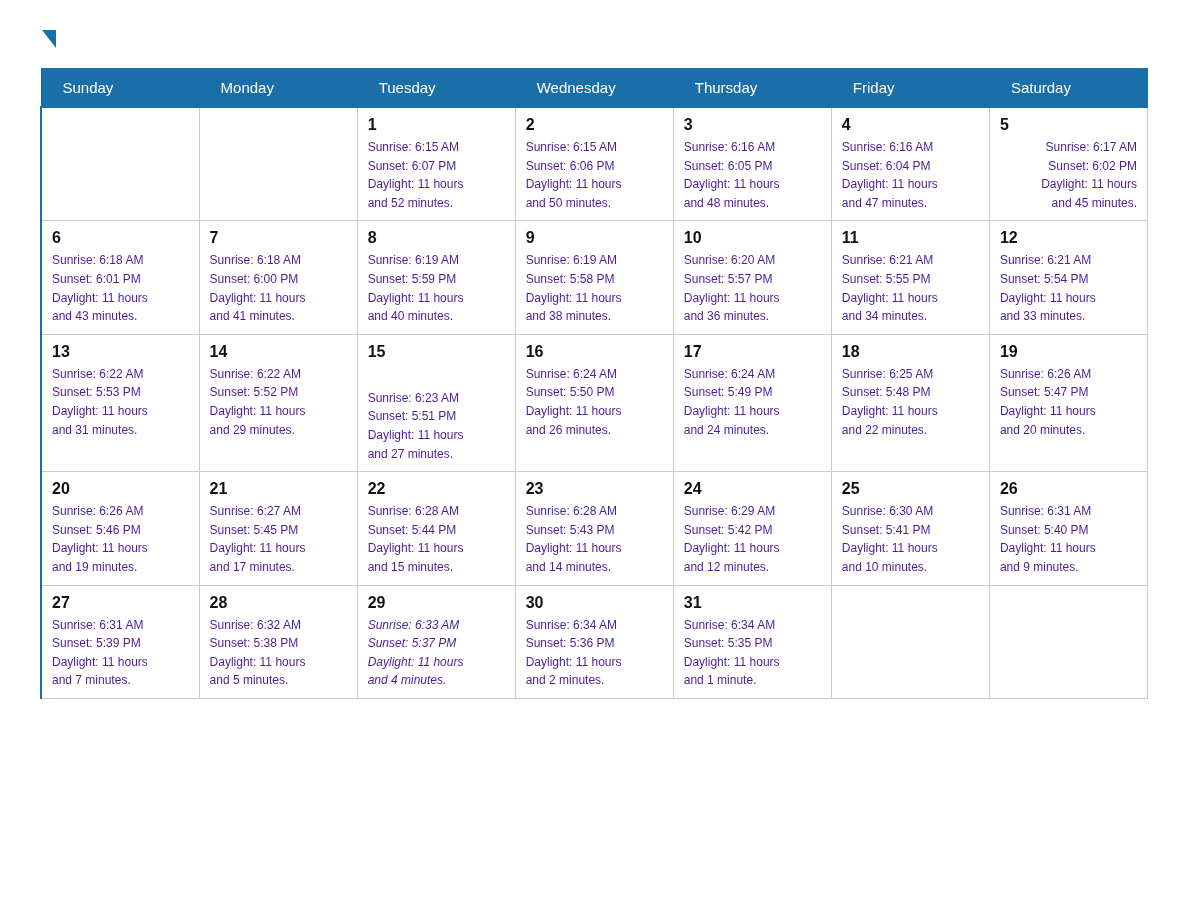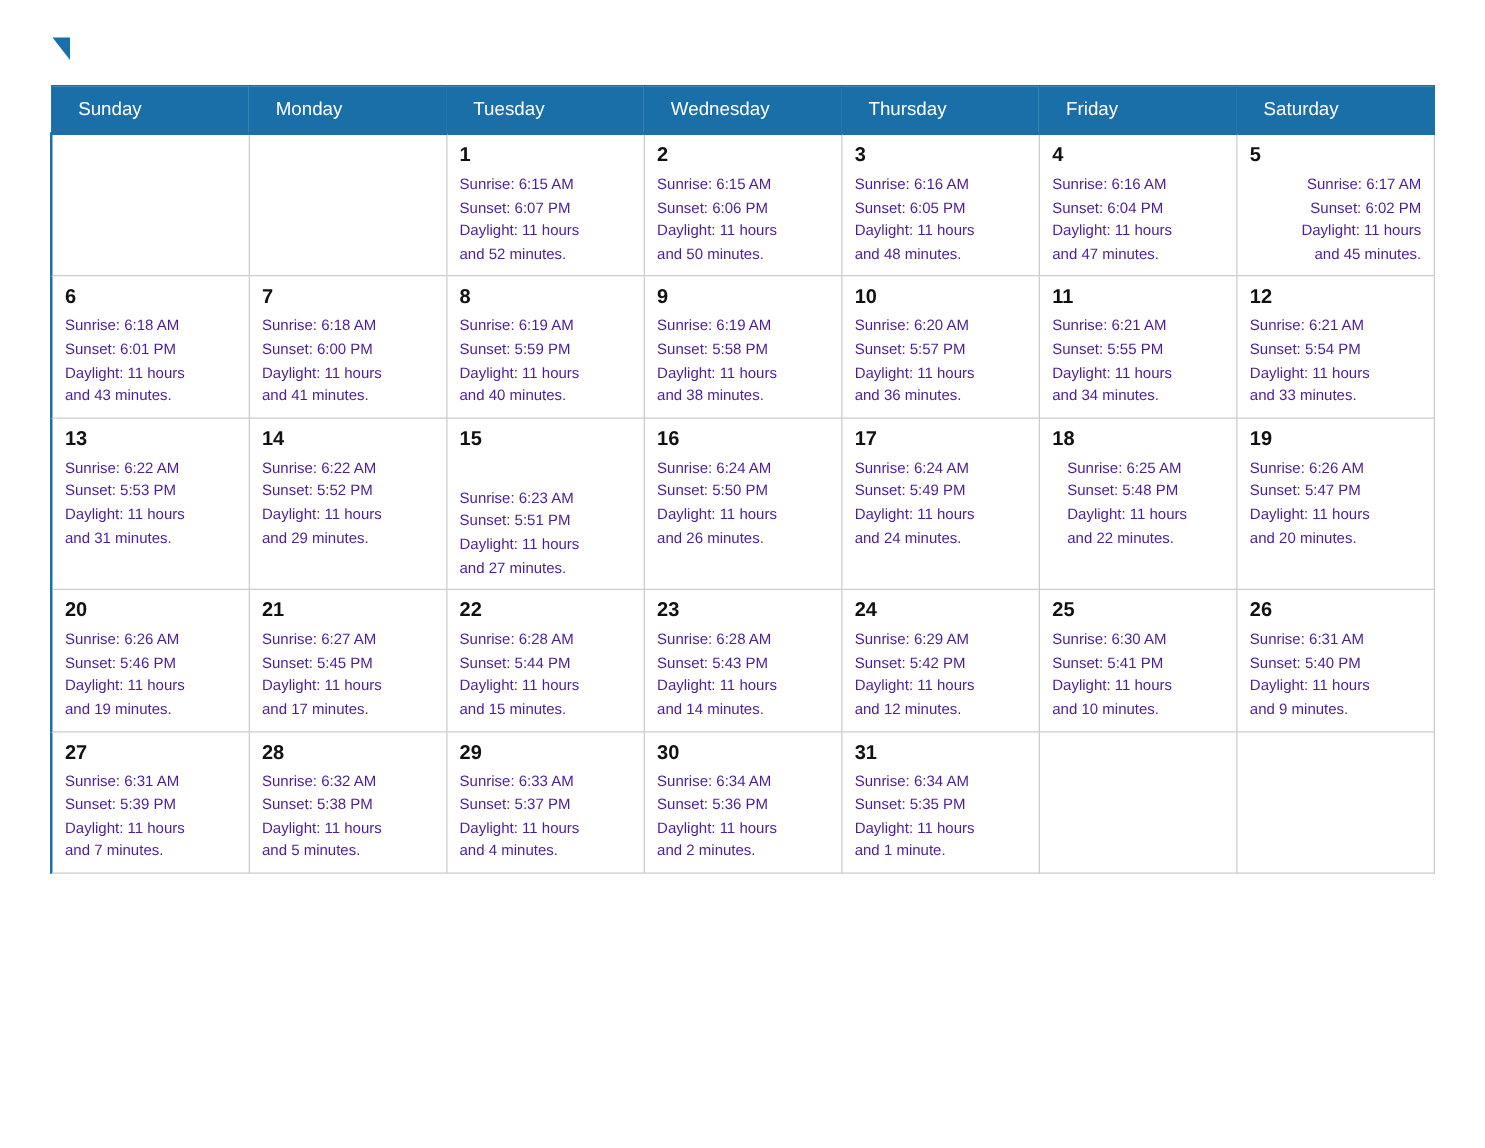--- a/index.html
+++ b/index.html
@@ -250,21 +250,21 @@
         </td>
         <td>
           <div class="day-number">17</div>
           <div class="day-info" style="white-space: pre-line;">Sunrise: 6:24 AM
 Sunset: 5:49 PM
 Daylight: 11 hours
 and 24 minutes.</div>
         </td>
         <td>
           <div class="day-number">18</div>
-          <div class="day-info" style="white-space: pre-line; margin-left: 12px;">Sunrise: 6:25 AM
+          <div class="day-info" style="white-space: pre-line;">Sunrise: 6:25 AM
 Sunset: 5:48 PM
 Daylight: 11 hours
 and 22 minutes.</div>
         </td>
         <td>
           <div class="day-number">19</div>
           <div class="day-info" style="white-space: pre-line;">Sunrise: 6:26 AM
 Sunset: 5:47 PM
 Daylight: 11 hours
 and 20 minutes.</div>
@@ -331,21 +331,21 @@
         </td>
         <td>
           <div class="day-number">28</div>
           <div class="day-info" style="white-space: pre-line;">Sunrise: 6:32 AM
 Sunset: 5:38 PM
 Daylight: 11 hours
 and 5 minutes.</div>
         </td>
         <td>
           <div class="day-number">29</div>
-          <div class="day-info" style="white-space: pre-line;">Sunrise: 6:33 AM
+          <div class="day-info" style="white-space: pre-line; font-style: italic;">Sunrise: 6:33 AM
 Sunset: 5:37 PM
 Daylight: 11 hours
 and 4 minutes.</div>
         </td>
         <td>
           <div class="day-number">30</div>
           <div class="day-info" style="white-space: pre-line;">Sunrise: 6:34 AM
 Sunset: 5:36 PM
 Daylight: 11 hours
 and 2 minutes.</div>

